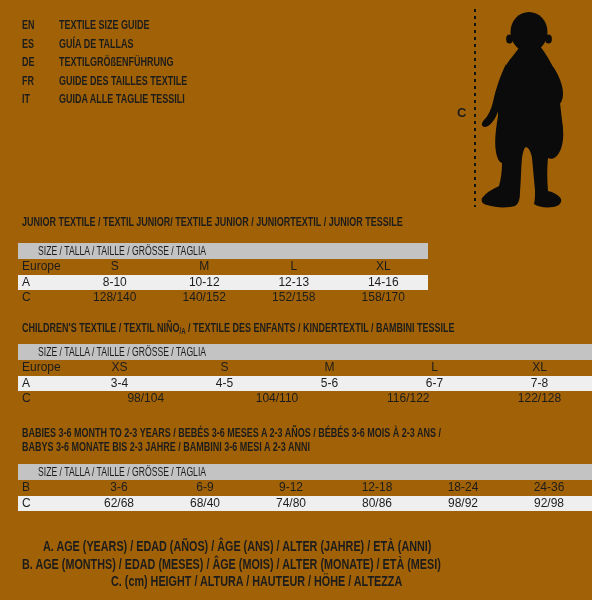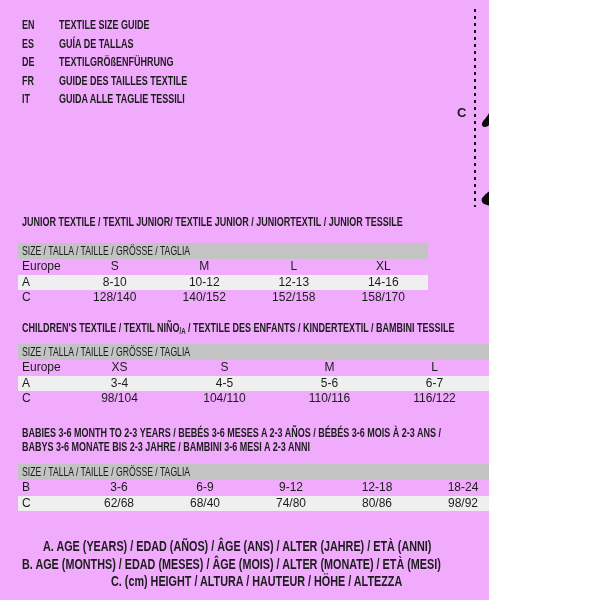--- a/index.html
+++ b/index.html
@@ -1,18 +1,18 @@
 <!DOCTYPE html>
 <html><head>
 <meta charset="utf-8">
 <style>
   * { margin:0; padding:0; box-sizing:border-box; }
   html,body { background:#ffffff; }
   .canvas {
-    position:relative; width:489px; height:600px; background:#f0abfc;
+    position:relative; width:592px; height:600px; background:#a16207;
     font-family:"Liberation Sans", sans-serif; color:#1c1c1c; overflow:hidden;
   }
   .cond {
     display:inline-block; transform:scaleX(0.72); transform-origin:0 50%;
     white-space:nowrap;
   }
 
   
   .lang-block { position:absolute; left:22px; top:16px; }
   .lang-line { height:18.5px; line-height:18.5px; font-size:12.5px; font-weight:bold; }
@@ -26,21 +26,21 @@
   .figure-c { position:absolute; left:457px; top:105px; font-size:13px; font-weight:bold; }
   .baby-svg { position:absolute; left:478px; top:8px; }
 
   
   .sec-title { position:absolute; left:22px; font-size:12.5px; font-weight:bold; line-height:13px; }
   .subsz { font-size:8.5px; vertical-align:-2px; }
 
   
   .tbl { position:absolute; left:18px; }
   .bar {
-    height:16px; line-height:16px; background:#c3c3c3; padding-left:4px;
+    height:16px; line-height:16px; background:#c3c3c3; padding-left:20px;
     font-size:12px; color:#1c1c1c;
   }
   .trow { display:flex; height:15.5px; line-height:15.5px; font-size:12px;justify-content:space-between; }
   .trow.shade { background:#efefef; }
   .lcell { padding-left:4px; text-align:left; }
   .vcell { text-align:center; }
   .jt .lcell { width:52px; }  .jt .vcell { width:89.5px; }
   .ct .lcell { width:49px; }  .ct .vcell { width:105px; }
   .bt .lcell { width:58px; }  .bt .vcell { width:86px; }
   .w-j { width:410px; } .w-c { width:574px; }
@@ -151,21 +151,20 @@
       <span class="vcell">3-4</span>
       <span class="vcell">4-5</span>
       <span class="vcell">5-6</span>
       <span class="vcell">6-7</span>
       <span class="vcell">7-8</span>
     </div>
     <div class="trow">
       <span class="lcell">C</span>
       <span class="vcell">98/104</span>
       <span class="vcell">104/110</span>
-      <span class="vcell">110/116</span>
       <span class="vcell">116/122</span>
       <span class="vcell">122/128</span>
     </div>
   </div>
 
   <div class="sec-title" style="top:427px;">
     <span class="cond">BABIES 3-6 MONTH TO 2-3 YEARS / BEBÉS 3-6 MESES A 2-3 AÑOS / BÉBÉS 3-6 MOIS À 2-3 ANS /</span>
   </div>
   <div class="sec-title" style="top:441px;">
     <span class="cond">BABYS 3-6 MONATE BIS 2-3 JAHRE / BAMBINI 3-6 MESI A 2-3 ANNI</span>

